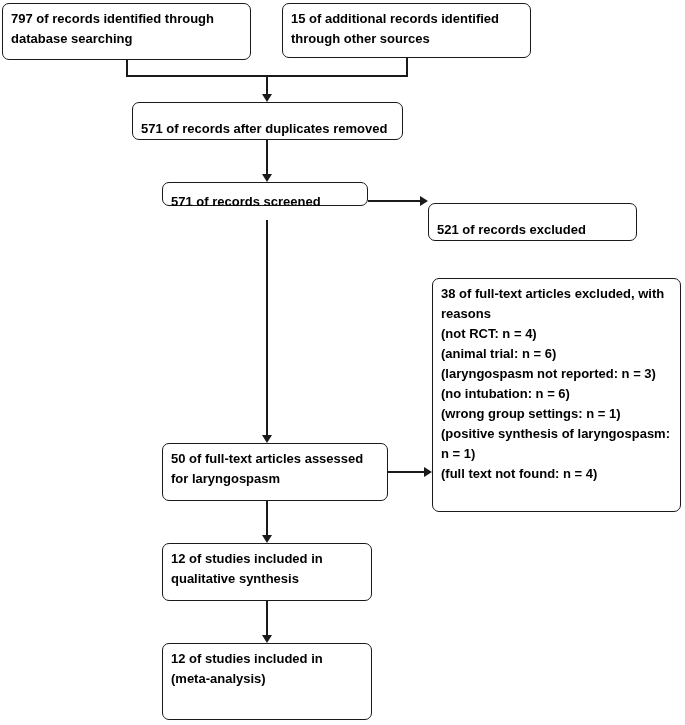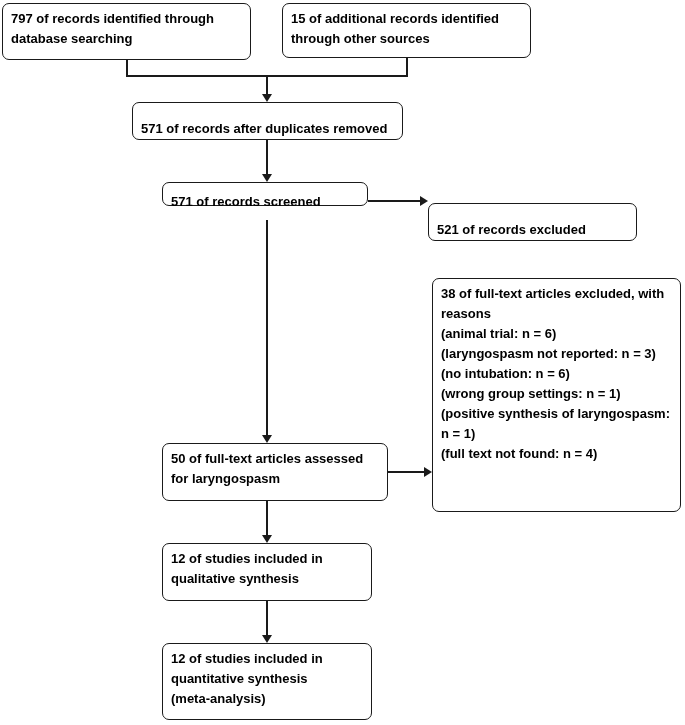--- a/index.html
+++ b/index.html
@@ -94,20 +94,21 @@
     <div class="ln">571 of records screened</div>
   </div>
 
   <div class="box vcenter" style="left:428px; top:182px; width:209px; height:38px;margin-top:21px;">
     <div class="ln">521 of records excluded</div>
   </div>
 
   <div class="box" style="left:432px; top:263px; width:249px; height:234px;margin-top:15px;">
     <div class="ln">38 of full-text articles excluded, with</div>
     <div class="ln">reasons</div>
+    <div class="ln">(not RCT: n = 4)</div>
     <div class="ln">(animal trial: n = 6)</div>
     <div class="ln">(laryngospasm not reported: n = 3)</div>
     <div class="ln">(no intubation: n = 6)</div>
     <div class="ln">(wrong group settings: n = 1)</div>
     <div class="ln">(positive synthesis of laryngospasm:</div>
     <div class="ln">n = 1)</div>
     <div class="ln">(full text not found: n = 4)</div>
   </div>
 
   <div class="box" style="left:162px; top:443px; width:226px; height:58px;">
@@ -115,17 +116,16 @@
     <div class="ln">for laryngospasm</div>
   </div>
 
   <div class="box" style="left:162px; top:543px; width:210px; height:58px;">
     <div class="ln">12 of studies included in</div>
     <div class="ln">qualitative synthesis</div>
   </div>
 
   <div class="box" style="left:162px; top:643px; width:210px; height:77px;">
     <div class="ln">12 of studies included in</div>
-    <div class="ln">quantitative synthesis</div>
     <div class="ln">(meta-analysis)</div>
   </div>
 
 </div>
 
 </body></html>

